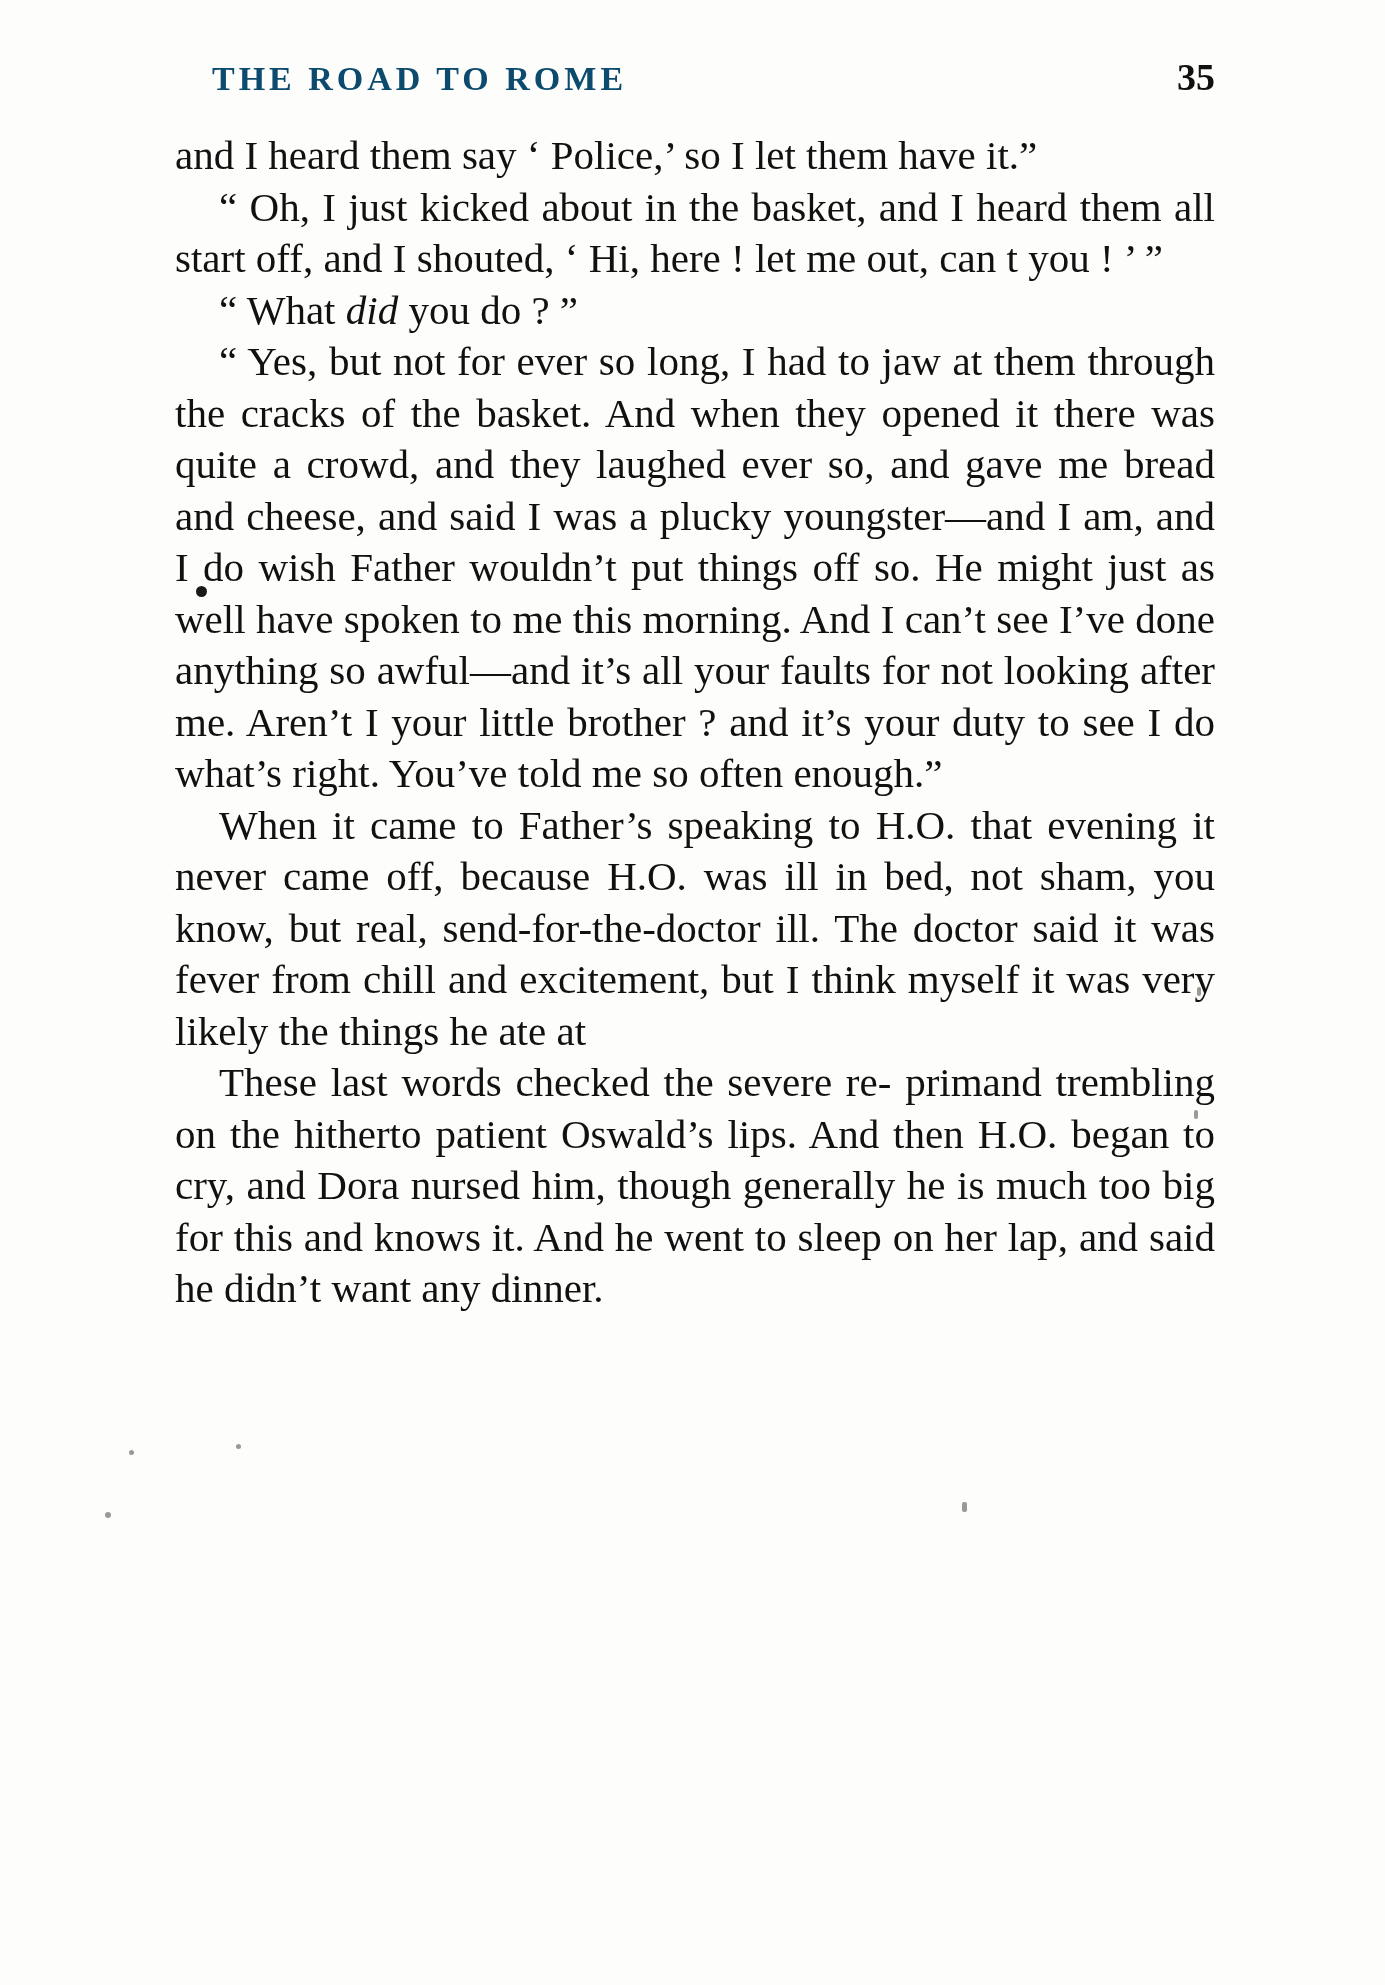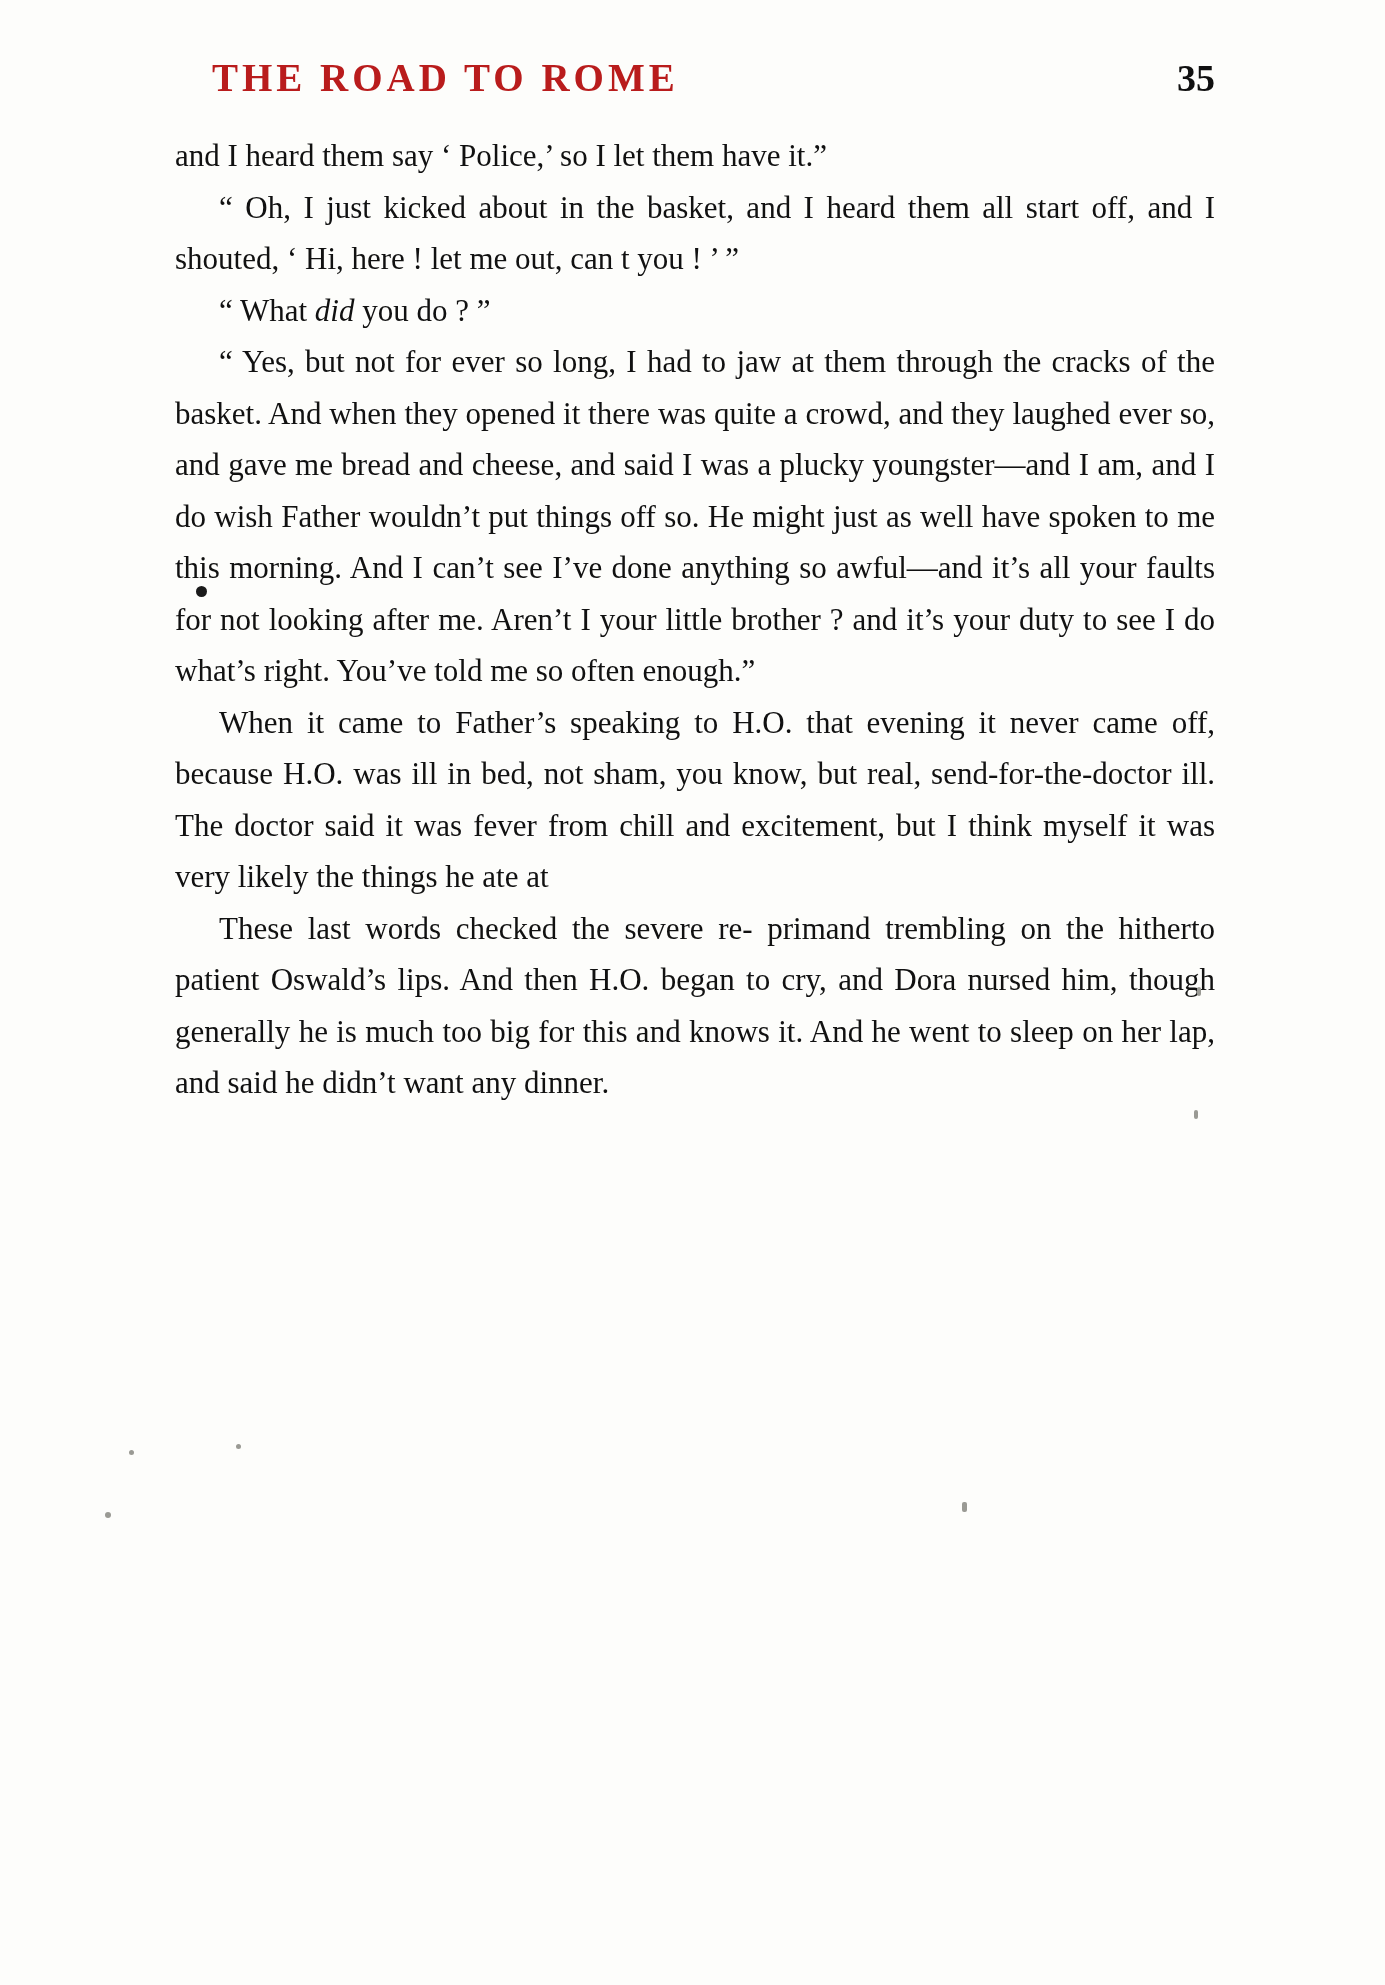--- a/index.html
+++ b/index.html
@@ -28,39 +28,39 @@
     left: 170px;
     top: 55px;
     width: 1045px;
     height: 60px;
     display: flex;
     align-items: baseline;
     justify-content: space-between;
   }
   .running-title {
     font-family: "Liberation Serif", serif;
-    font-size: 39px;
+    font-size: 34px;
     letter-spacing: 4px;
     font-weight: 700;
-    color: #b91c1c;
+    color: #0c4a6e;
     white-space: nowrap;
     margin-left: 42px;
   }
   .folio {
     font-family: "Liberation Serif", serif;
     font-size: 38px;
     font-weight: 700;
     color: #101010;
   }
   .body-text {
     position: absolute;
     left: 175px;
     top: 130px;
     width: 1040px;
-    font-size: 31px;
+    font-size: 41px;
     line-height: 51.5px;
     color: #111111;
     text-align: justify;
     text-justify: inter-word;
   }
   .body-text p {
     margin: 0;
     padding: 0;
     text-indent: 0;
   }

